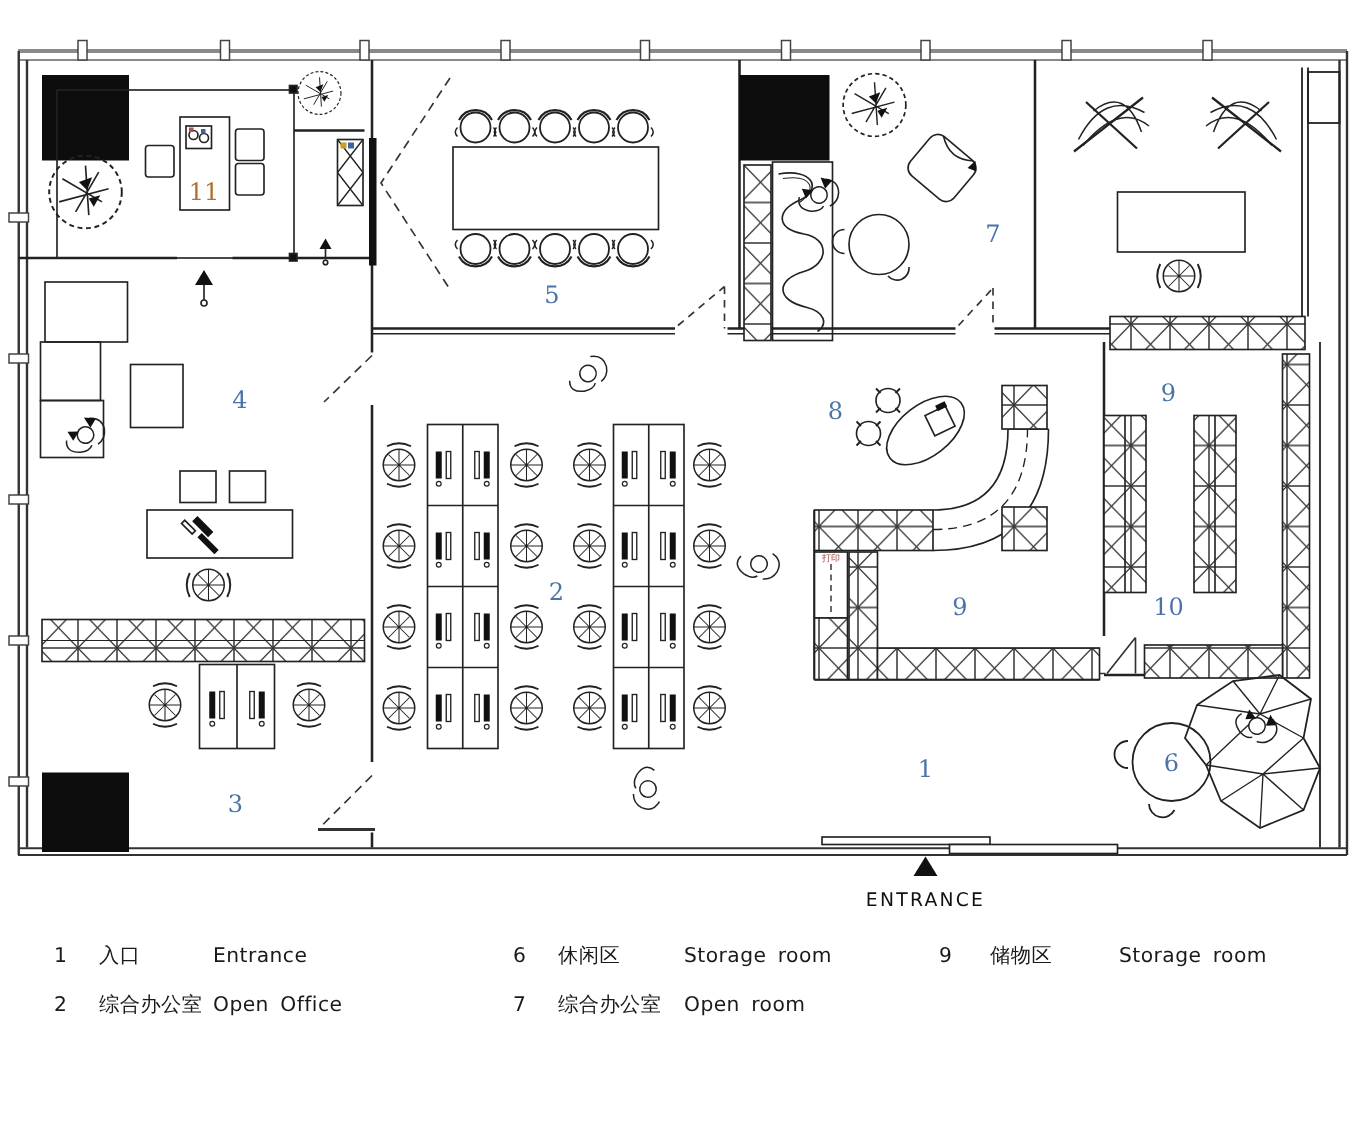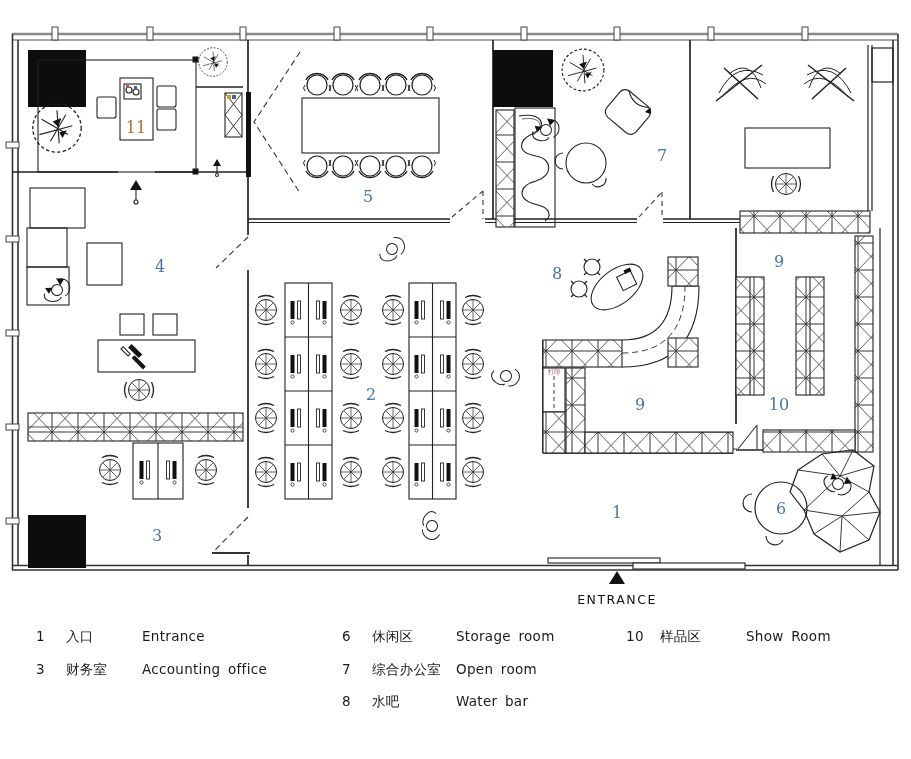--- a/index.html
+++ b/index.html
@@ -338,34 +338,31 @@
     <text class="rn" x="136" y="133" text-anchor="middle" fill="#b07030">11</text>
   </g>
 </svg>
 
 <div class="legend">
   <div class="lcol c1">
     <div class="lrow">
       <span class="lnum">1</span><span class="lzh">入口</span><span class="len">Entrance</span>
     </div>
     <div class="lrow">
-      <span class="lnum">3</span><span class="lzh">财务室</span><span class="len">Accounting office</span>
+      <span class="lnum">2</span><span class="lzh">综合办公室</span><span class="len">Open Office</span>
     </div>
   </div>
   <div class="lcol c2">
     <div class="lrow">
       <span class="lnum">6</span><span class="lzh">休闲区</span><span class="len">Storage room</span>
     </div>
     <div class="lrow">
       <span class="lnum">7</span><span class="lzh">综合办公室</span><span class="len">Open room</span>
     </div>
-    <div class="lrow">
-      <span class="lnum">8</span><span class="lzh">水吧</span><span class="len">Water bar</span>
-    </div>
   </div>
   <div class="lcol c3">
     <div class="lrow">
-      <span class="lnum">10</span><span class="lzh">样品区</span><span class="len">Show Room</span>
+      <span class="lnum">9</span><span class="lzh">储物区</span><span class="len">Storage room</span>
     </div>
   </div>
 </div>
 
 </div>
 
 </body></html>

